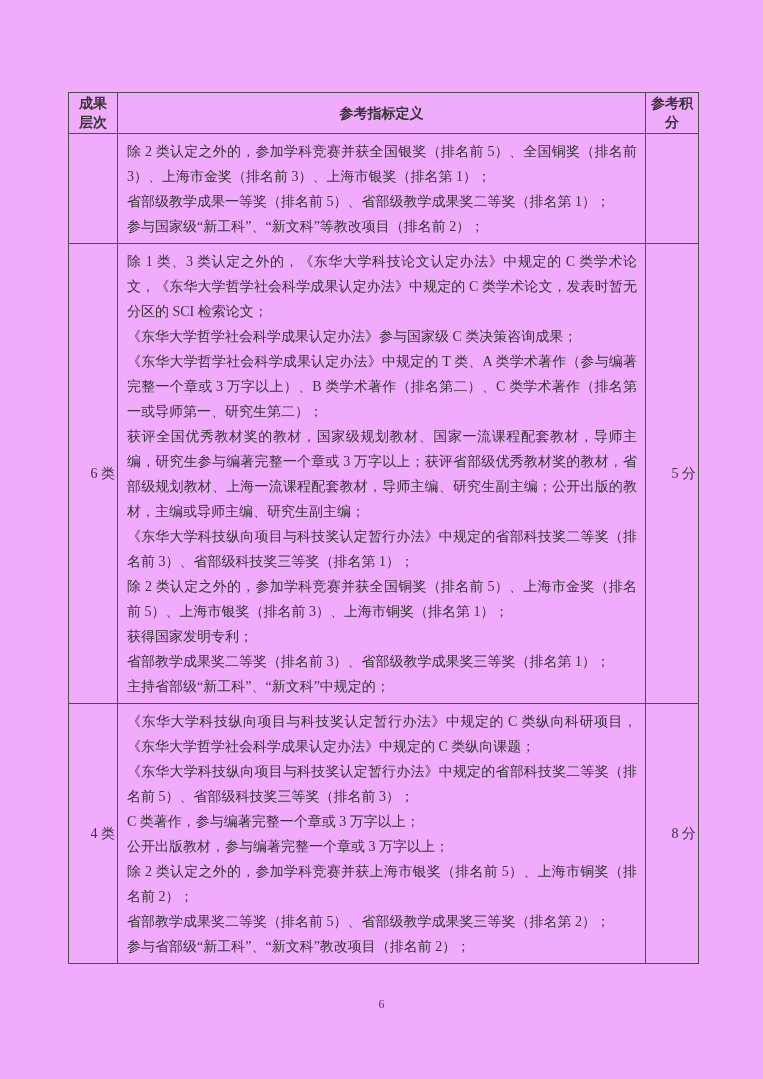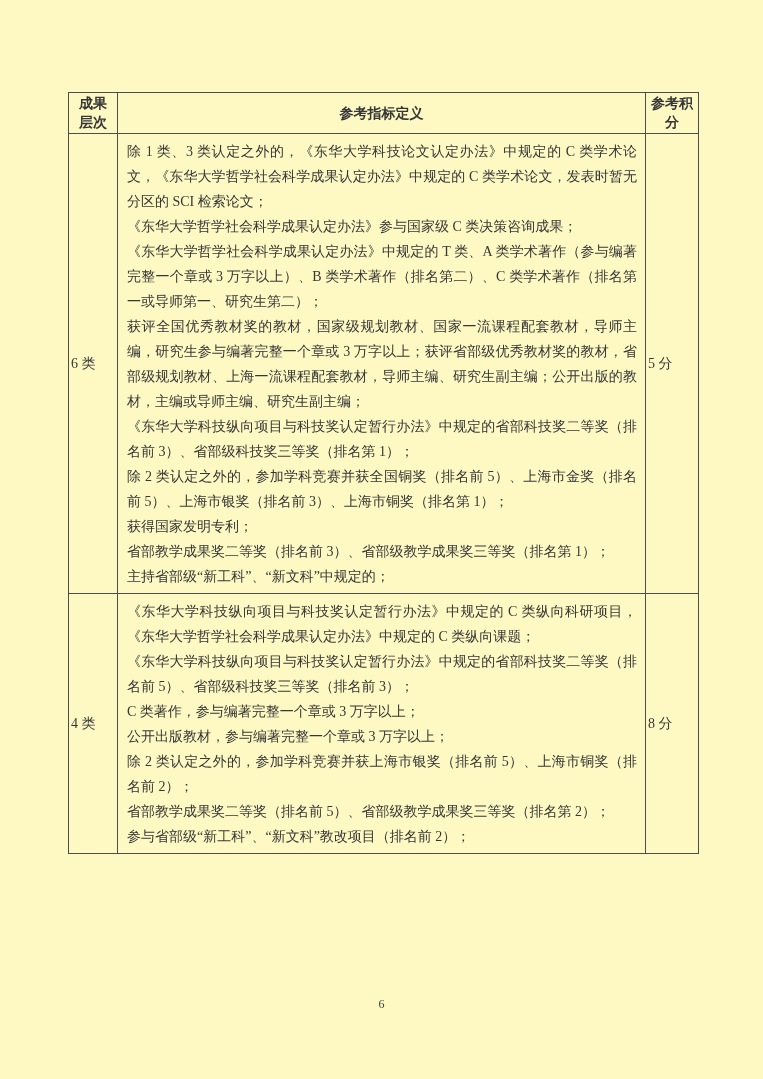--- a/index.html
+++ b/index.html
@@ -4,21 +4,21 @@
 <style>
   html, body {
     margin: 0;
     padding: 0;
     background: #ffffff;
   }
   .document {
     position: relative;
     width: 763px;
     height: 1079px;
-    background: #fef9c3;
+    background: #f0abfc;
     font-family: "Liberation Serif", "DejaVu Serif", serif;
     color: #363636;
     overflow: hidden;
   }
   table.ach-table {
     position: absolute;
     left: 68px;
     top: 92px;
     width: 630px;
     border-collapse: collapse;
@@ -36,21 +36,21 @@
   col.c-points { width: 53px; }
   .ach-table th {
     font-weight: bold;
     text-align: center;
     vertical-align: middle;
     height: 41px;
     line-height: 19px;
     padding: 1px 4px;
   }
   td.level-cell, td.points-cell {
-    text-align: left;
+    text-align: right;
     vertical-align: middle;
     padding: 2px;
     line-height: 20px;
     white-space: nowrap;
   }
   td.definition-cell {
     vertical-align: top;
     padding: 5px 8px 4px 9px;
     text-align: justify;
   }
@@ -82,20 +82,29 @@
     </colgroup>
     <thead>
       <tr>
         <th>成果层次</th>
         <th>参考指标定义</th>
         <th>参考积分</th>
       </tr>
     </thead>
     <tbody>
       <tr>
+        <td class="level-cell"></td>
+        <td class="definition-cell">
+          <p>除 2 类认定之外的，参加学科竞赛并获全国银奖（排名前 5）、全国铜奖（排名前 3）、上海市金奖（排名前 3）、上海市银奖（排名第 1）；</p>
+          <p>省部级教学成果一等奖（排名前 5）、省部级教学成果奖二等奖（排名第 1）；</p>
+          <p>参与国家级“新工科”、“新文科”等教改项目（排名前 2）；</p>
+        </td>
+        <td class="points-cell"></td>
+      </tr>
+      <tr>
         <td class="level-cell">6 类</td>
         <td class="definition-cell">
           <p>除 1 类、3 类认定之外的，《东华大学科技论文认定办法》中规定的 C 类学术论文，《东华大学哲学社会科学成果认定办法》中规定的 C 类学术论文，发表时暂无分区的 SCI 检索论文；</p>
           <p>《东华大学哲学社会科学成果认定办法》参与国家级 C 类决策咨询成果；</p>
           <p>《东华大学哲学社会科学成果认定办法》中规定的 T 类、A 类学术著作（参与编著完整一个章或 3 万字以上）、B 类学术著作（排名第二）、C 类学术著作（排名第一或导师第一、研究生第二）；</p>
           <p>获评全国优秀教材奖的教材，国家级规划教材、国家一流课程配套教材，导师主编，研究生参与编著完整一个章或 3 万字以上；获评省部级优秀教材奖的教材，省部级规划教材、上海一流课程配套教材，导师主编、研究生副主编；公开出版的教材，主编或导师主编、研究生副主编；</p>
           <p>《东华大学科技纵向项目与科技奖认定暂行办法》中规定的省部科技奖二等奖（排名前 3）、省部级科技奖三等奖（排名第 1）；</p>
           <p>除 2 类认定之外的，参加学科竞赛并获全国铜奖（排名前 5）、上海市金奖（排名前 5）、上海市银奖（排名前 3）、上海市铜奖（排名第 1）；</p>
           <p>获得国家发明专利；</p>
           <p>省部教学成果奖二等奖（排名前 3）、省部级教学成果奖三等奖（排名第 1）；</p>

